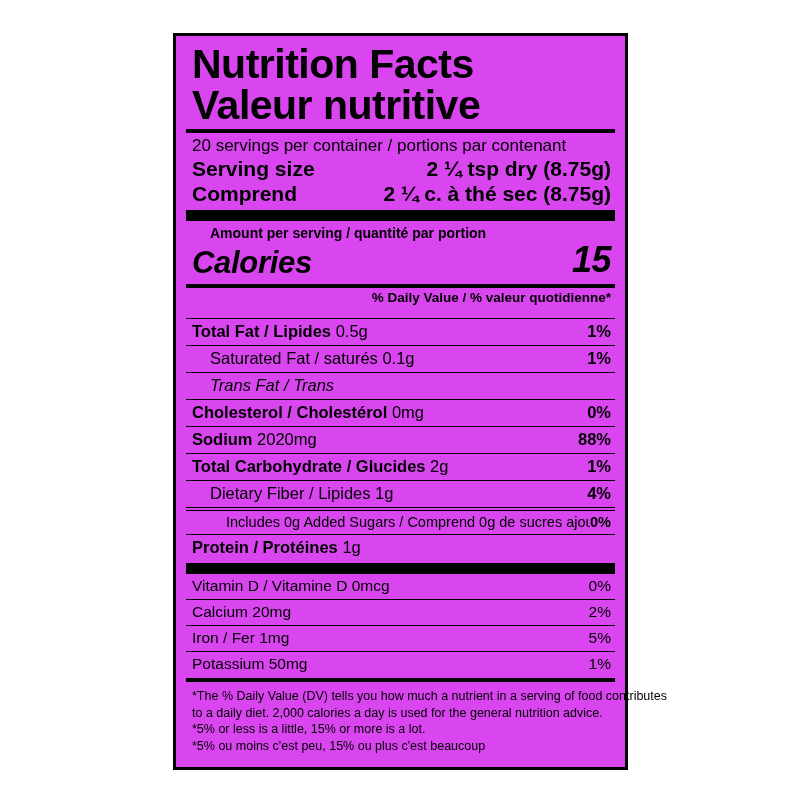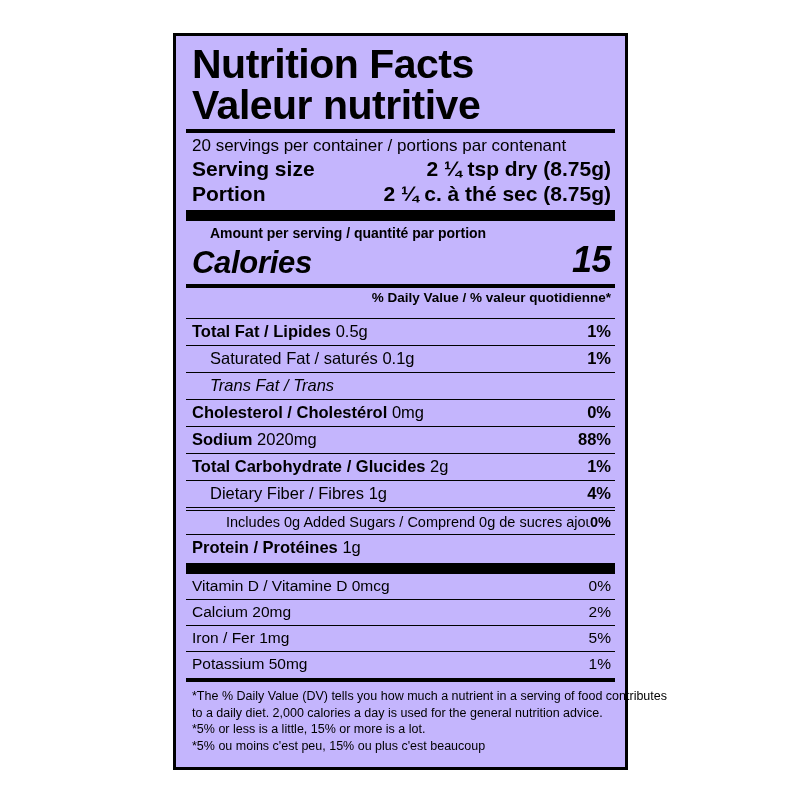--- a/index.html
+++ b/index.html
@@ -8,21 +8,21 @@
     width: 800px; height: 800px;
     background: #ffffff;
     font-family: "Liberation Sans", sans-serif;
     color: #000000;
   }
   #panel {
     position: absolute;
     left: 173px; top: 33px;
     width: 455px; height: 737px;
     border: 3px solid #000;
-    background: #c4b5fd;
+    background: #d946ef;
     padding: 6px 10px 4px 10px;
   }
   .title {
     font-weight: bold;
     font-size: 41px;
     line-height: 0.98;
     letter-spacing: -0.5px;
     margin: 2px 0 0 6px;
   }
   .title2 {
@@ -103,21 +103,21 @@
 
   <div class="rule-med"></div>
 
   <div class="servings">20 servings per container / portions par contenant</div>
 
   <div class="srow">
     <span>Serving size</span>
     <span class="val">2 ¼ tsp dry (8.75g)</span>
   </div>
   <div class="srow">
-    <span>Portion</span>
+    <span>Comprend</span>
     <span class="val">2 ¼ c. à thé sec (8.75g)</span>
   </div>
 
   <div class="rule-thick"></div>
 
   <div class="amount">Amount per serving / quantité par portion</div>
 
   <div class="cal-row">
     <span class="cal-label">Calories</span>
     <span class="cal-value">15</span>
@@ -159,21 +159,21 @@
   </div>
   <div class="rule-hair"></div>
 
   <div class="line">
     <span class="txt"><b>Total Carbohydrate / Glucides</b> <span>2g</span></span>
     <span class="dv">1%</span>
   </div>
   <div class="rule-hair"></div>
 
   <div class="line i1">
-    <span class="txt"><span>Dietary Fiber / Fibres</span> <span>1g</span></span>
+    <span class="txt"><span>Dietary Fiber / Lipides</span> <span>1g</span></span>
     <span class="dv">4%</span>
   </div>
   <div class="rule-hair"></div>
 
   <div class="rule-hair"></div>
 
   <div class="line i2">
     <span class="txt">Includes 0g Added Sugars / Comprend 0g de sucres ajoutés</span>
     <span class="dv">0%</span>
   </div>

